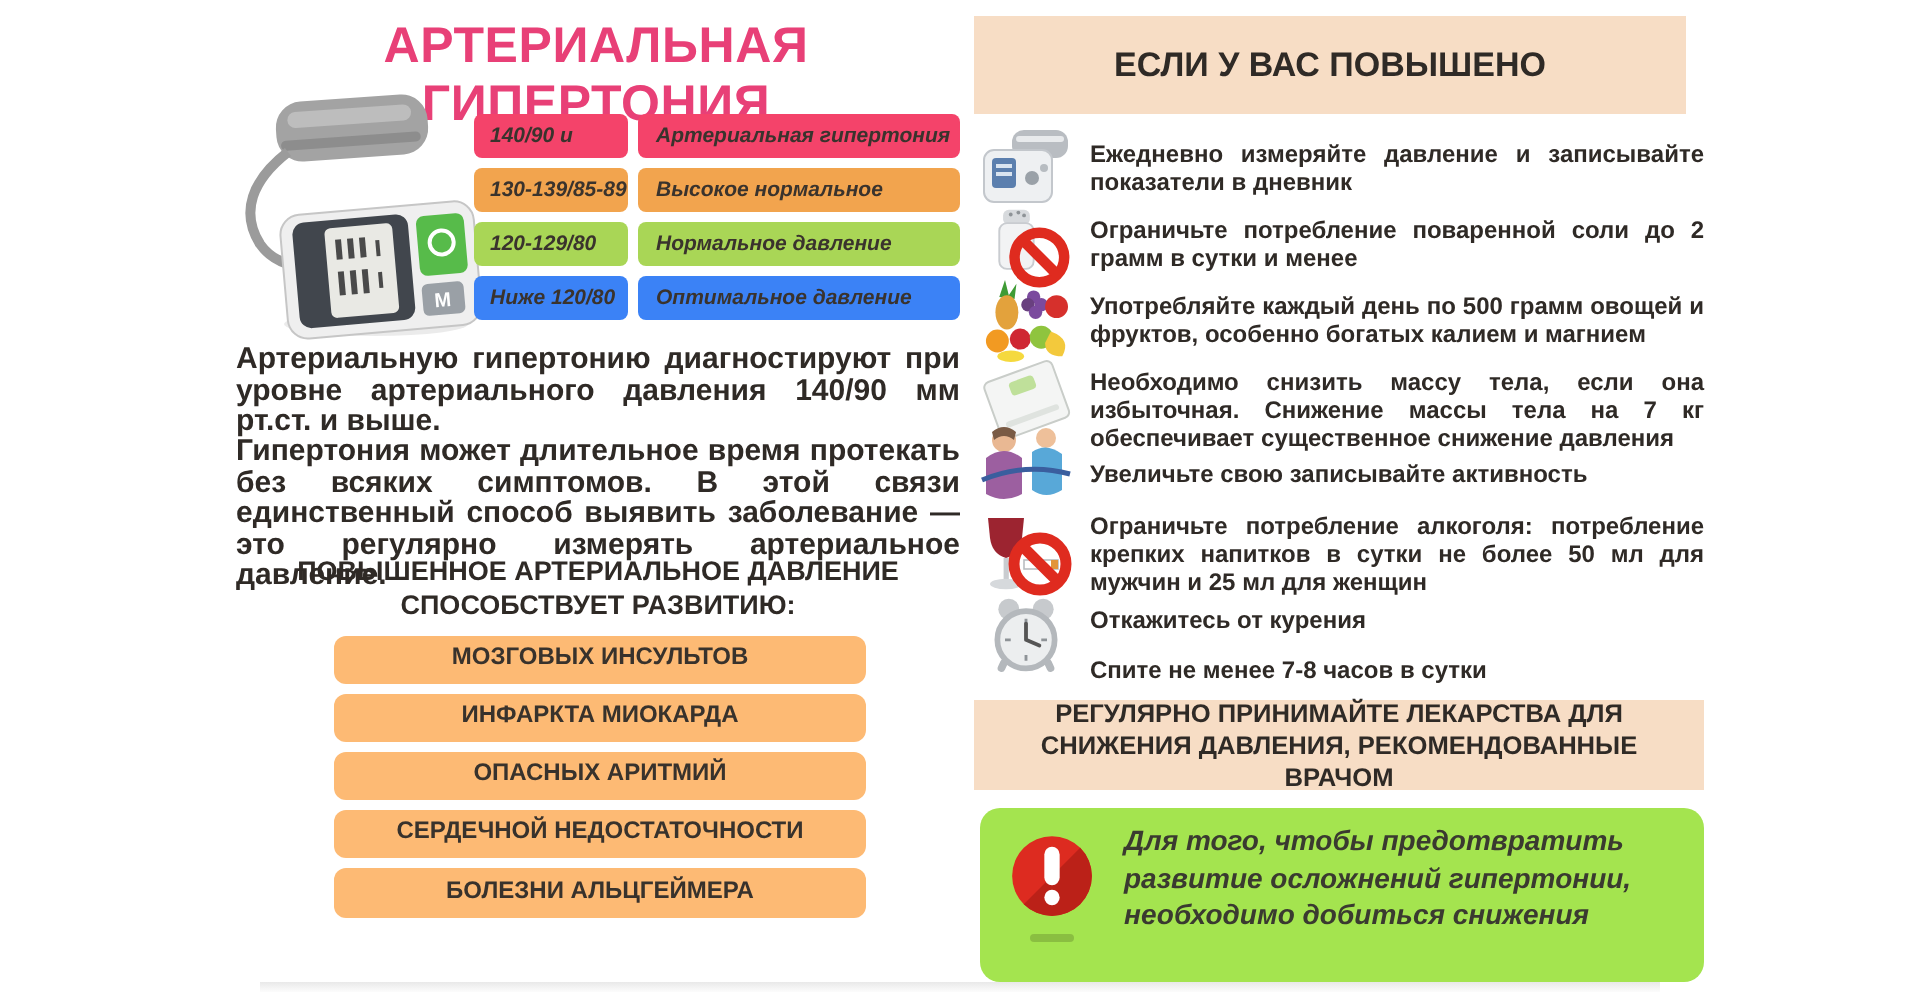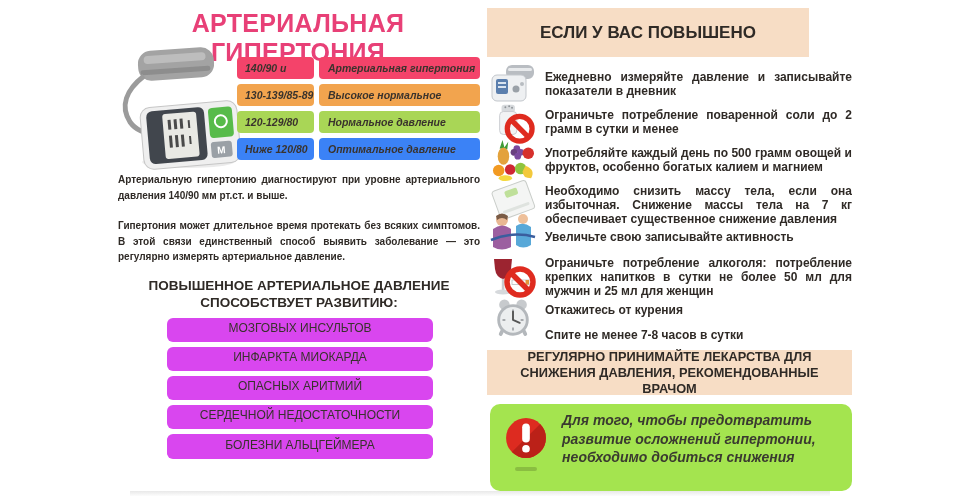--- a/index.html
+++ b/index.html
@@ -12,31 +12,31 @@
   .bp-photo{left:110px;top:44px;width:132px;height:126px;}
   .bp-range{position:absolute;left:237px;width:77px;height:22px;border-radius:4px;
     line-height:22px;padding-left:8px;box-sizing:border-box;
     font-size:10.5px;font-weight:bold;font-style:italic;color:#3a332d;}
   .bp-cat{position:absolute;left:319px;width:161px;height:22px;border-radius:4px;
     line-height:22px;padding-left:9px;box-sizing:border-box;
     font-size:10.5px;font-weight:bold;font-style:italic;color:#3a332d;}
   .r0{background:#F4436A;} .r1{background:#F2A44E;}
   .r2{background:#A9D656;} .r3{background:#3b82f6;}
   .y0{top:57px;} .y1{top:84px;} .y2{top:111px;} .y3{top:138px;}
-  .para{left:118px;width:362px;font-size:10px;font-weight:bold;color:#2f2a26;
+  .para{left:118px;width:362px;font-size:15px;font-weight:bold;color:#2f2a26;
     line-height:15.5px;text-align:justify;}
   .p1{top:172px;} .p2{top:218px;}
   .risks-heading{left:118px;top:277px;width:362px;text-align:center;
     font-size:13.5px;font-weight:bold;color:#2f2a26;line-height:17px;}
-  .pill{left:167px;width:266px;height:24px;background:#d946ef;border-radius:6px;
-    text-align:center;line-height:21.5px;font-size:12px;font-weight:normal;color:#38322c;}
+  .pill{left:167px;width:266px;height:24px;background:#fdba74;border-radius:6px;
+    text-align:center;line-height:21.5px;font-size:12px;font-weight:bold;color:#38322c;}
   .k0{top:318px;} .k1{top:347px;} .k2{top:376px;}
   .k3{top:405px;} .k4{top:434px;} .k5{top:435px;}
   
-  .right-header{left:487px;top:8px;width:322px;height:49px;background:#F7DDC5;
+  .right-header{left:487px;top:8px;width:356px;height:49px;background:#F7DDC5;
     display:flex;flex-direction:column;justify-content:center;text-align:center;
     font-size:17px;font-weight:bold;color:#2f2a26;line-height:20px;}
   .advice-text{left:545px;width:307px;font-size:12px;font-weight:bold;color:#2f2a26;
     line-height:14px;text-align:justify;}
   .t0{top:70px;} .t1{top:108px;} .t2{top:146px;} .t3{top:184px;}
   .t4{top:230px;} .t5{top:256px;} .t6{top:303px;} .t7{top:328px;}
   .aicon{left:489px;width:48px;}
   .i0{top:63px;} .i1{top:102px;} .i2{top:139px;} .i3{top:177px;}
   .i4{top:209px;} .i5{top:256px;} .i6{top:297px;}
   .medication-box{left:487px;top:350px;width:365px;height:45px;background:#F7DDC5;

